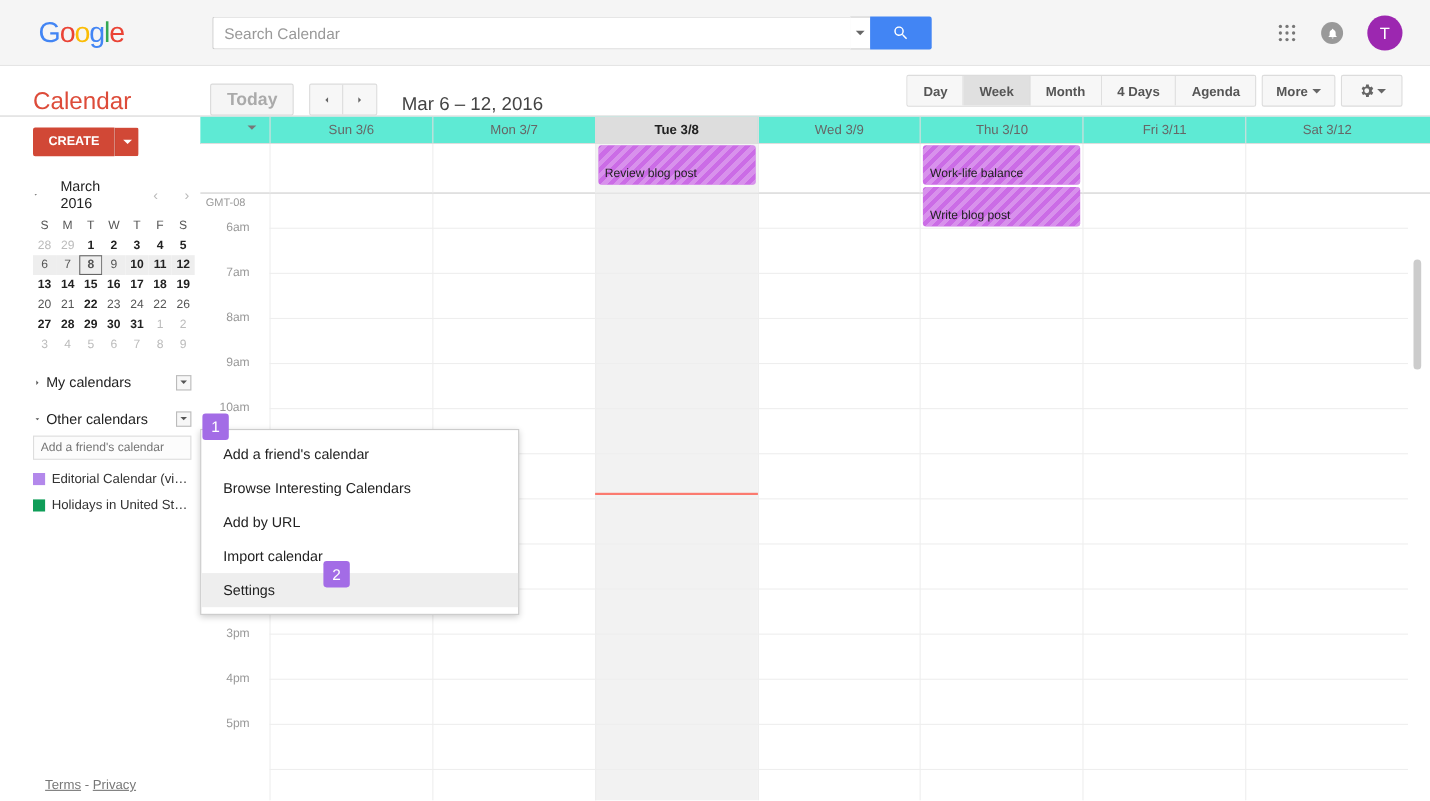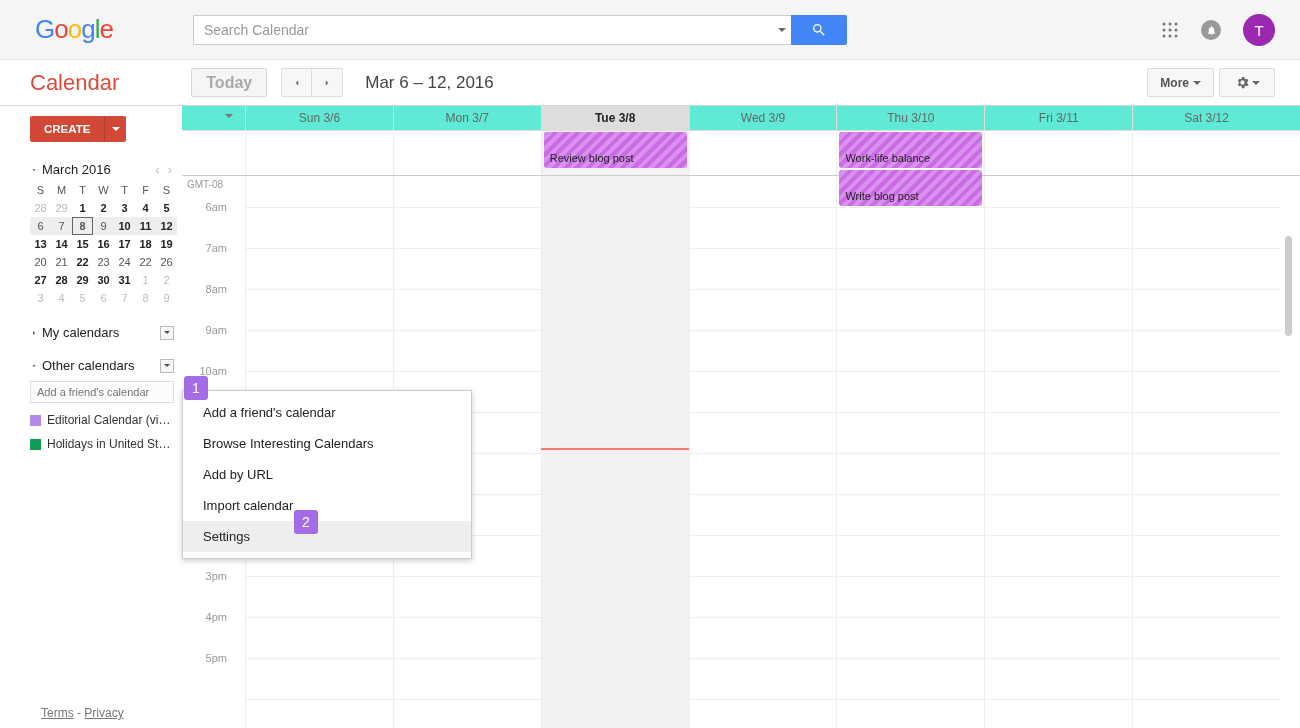--- a/index.html
+++ b/index.html
@@ -19,21 +19,21 @@
   .search-btn { width:56px; height:30px; background:#4285F4; border:none; display:flex; align-items:center; justify-content:center; border-radius:0 2px 2px 0; }
   .search-btn svg { fill:#fff; width:16px; height:16px; }
 
   .gbar-right { position:absolute; right:25px; top:0; height:60px; display:flex; align-items:center; gap:22px; }
   .apps-icon { width:18px; height:18px; fill:#777; }
   .bell { width:20px; height:20px; background:#999; border-radius:50%; display:flex; align-items:center; justify-content:center; }
   .bell svg { width:11px; height:11px; fill:#fff; }
   .avatar { width:32px; height:32px; border-radius:50%; background:#9C27B0; color:#fff; display:flex; align-items:center; justify-content:center; font-size:15px; }
 
   
-  .toolbar { height:46px; border-bottom:1px solid #d4d4d4; display:flex; align-items:center; padding:0 25px 0 30px; position:relative; }
+  .toolbar { height:46px; border-bottom:1px solid #d4d4d4; display:flex; align-items:flex-end; padding:0 25px 0 30px; position:relative; }
   .calendar-title { font-size:22px; color:#DD4B39; font-weight:400; }
   .today-btn { margin-left:72px; height:29px; padding:0 14px; border:1px solid #d9d9d9; background:#f5f5f5; border-radius:2px; color:#aaa; font-size:16px; font-weight:bold; }
   .nav-arrows { margin-left:14px; display:flex; border:1px solid #dcdcdc; border-radius:2px; height:29px; background:#f7f7f7; }
   .nav-arrows button { width:30px; height:27px; border:none; background:transparent; display:flex; align-items:center; justify-content:center; }
   .nav-arrows button:first-child { border-right:1px solid #dcdcdc; }
   .nav-arrows svg { width:10px; height:10px; fill:#666; }
   .date-range { margin-left:22px; font-size:17px; color:#444; }
 
   .view-tabs { position:absolute; right:25px; top:8px; display:flex; gap:5px; }
   .view-group { display:flex; border:1px solid #dcdcdc; border-radius:2px; overflow:hidden; }
@@ -48,21 +48,21 @@
   
   .body { display:flex; height:calc(728px - 106px); }
   .sidebar { width:182px; padding:10px 8px 0 30px; position:relative; }
 
   .create-btn { display:flex; }
   .create-main { background:#D14836; color:#fff; border:none; font-size:11.5px; font-weight:bold; padding:7px 14px; border-radius:2px 0 0 2px; }
   .create-dd { background:#D14836; border:none; width:22px; border-left:1px solid rgba(0,0,0,.15); border-radius:0 2px 2px 0; display:flex; align-items:center; justify-content:center; }
   .create-dd .caret{border-top-color:#fff;}
 
   .mini-cal { margin-top:20px; font-size:11px; }
-  .mini-head { display:flex; align-items:center; gap:4px; color:#222; font-size:13px;}
+  .mini-head { display:flex; align-items:center; gap:20px; color:#222; font-size:13px;}
   .mini-head svg{width:8px;height:8px;fill:#555;}
   .mini-head .spacer{flex:1;}
   .mini-head .chev{font-size:13px;color:#bbb;padding:0 2px;}
   .mini-grid { display:grid; grid-template-columns:repeat(7,21px); margin-top:4px; }
   .mini-grid div { text-align:center; height:18px; line-height:18px; color:#555; font-size:11px;}
   .mini-grid .hdr{color:#555;font-weight:normal;}
   .mini-grid .out{color:#bbb;}
   .mini-grid .bold{font-weight:bold;color:#222;}
   .mini-grid .today{border:1px solid #666; line-height:16px; font-weight:bold;}
   .mini-grid .wkrow{background:#eee;}
@@ -176,20 +176,27 @@
         </button>
     <button>
           <svg viewBox="0 0 24 24">
             <path d="M9 6l6 6-6 6z"></path>
           </svg>
         </button>
   </div>
   <div class="date-range">Mar 6 – 12, 2016</div>
 
   <div class="view-tabs">
+    <div class="view-group" id="view-group">
+          <button class="view-btn">Day</button>
+          <button class="view-btn active">Week</button>
+          <button class="view-btn">Month</button>
+          <button class="view-btn">4 Days</button>
+          <button class="view-btn">Agenda</button>
+        </div>
     <button class="more-btn">
           <span>More</span>
           <span class="caret"></span>
         </button>
     <button class="gear-btn">
       <svg viewBox="0 0 24 24">
             <path d="M19.4 13a7.8 7.8 0 000-2l2.1-1.6-2-3.5L17 6.9a7.6 7.6 0 00-1.7-1L15 3h-4l-.3 2.9a7.6 7.6 0 00-1.7 1L6.5 5.9l-2 3.5L6.6 11a7.8 7.8 0 000 2l-2.1 1.6 2 3.5 2.5-1a7.6 7.6 0 001.7 1L11 21h4l.3-2.9a7.6 7.6 0 001.7-1l2.5 1 2-3.5L19.4 13zM12 15.5A3.5 3.5 0 1115.5 12 3.5 3.5 0 0112 15.5z"></path>
           </svg>
       <span class="caret"></span>
     </button>

